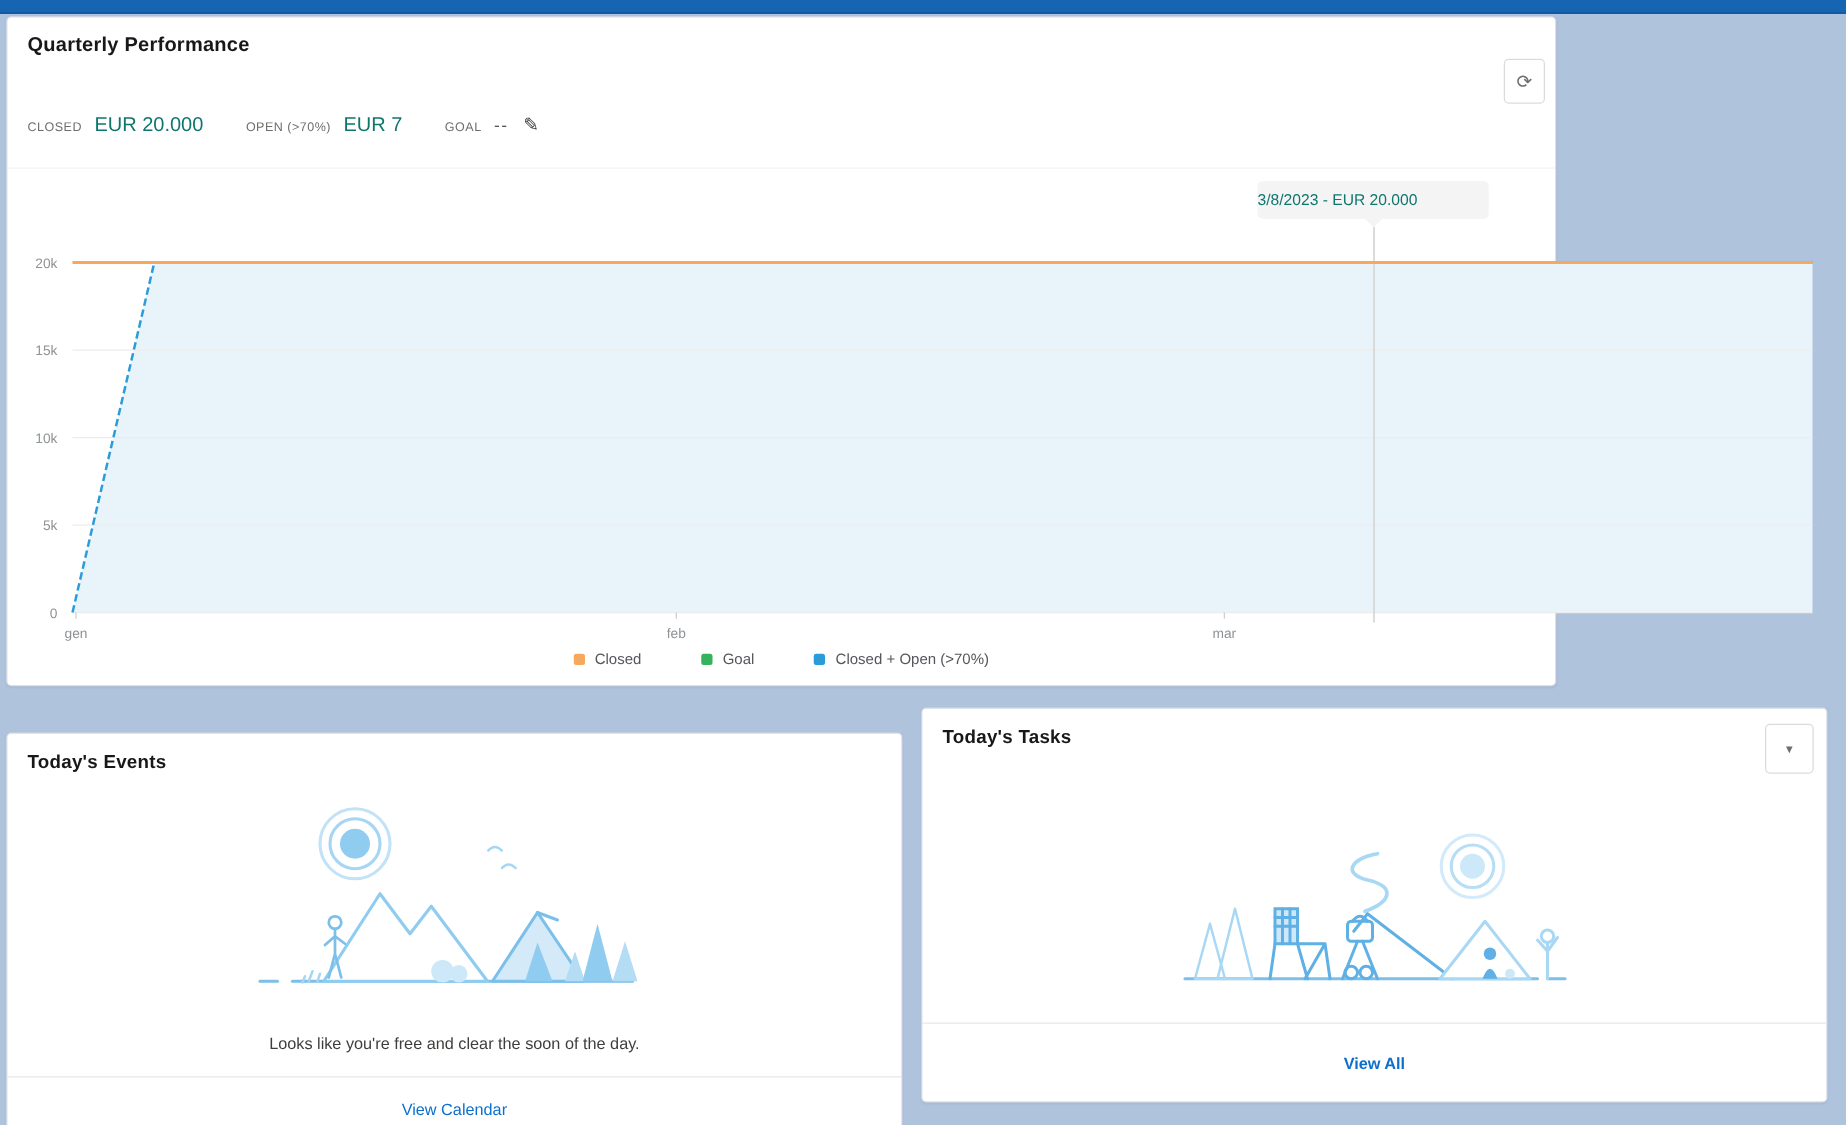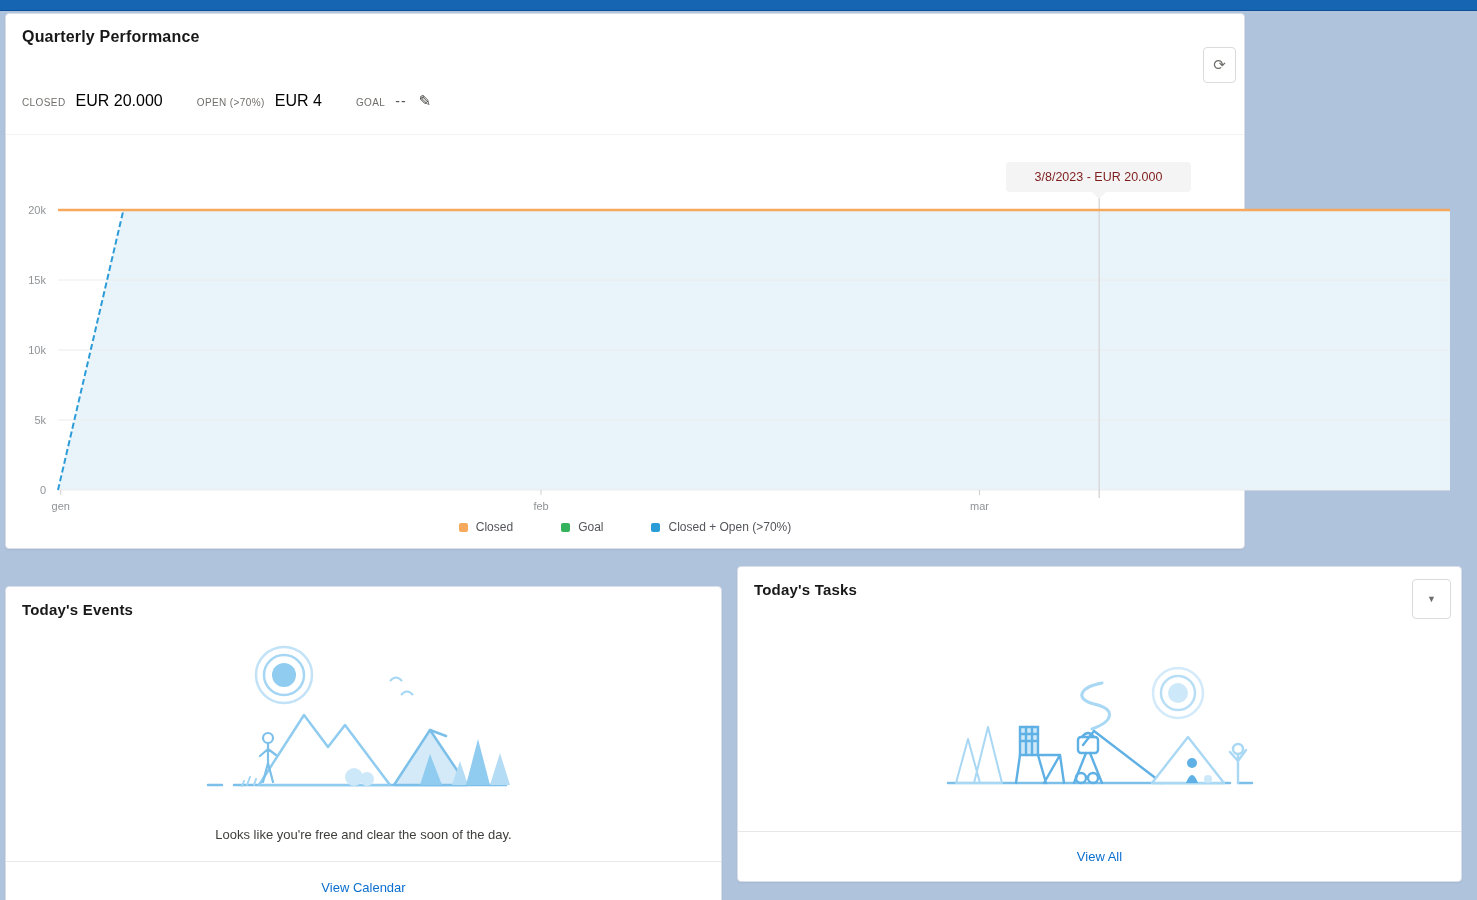--- a/index.html
+++ b/index.html
@@ -17,50 +17,50 @@
   .small-title { font-size:15px; }
 
   .icon-btn { position:absolute; display:flex; align-items:center; justify-content:center;
               background:#fff; border:1px solid #dddbda; border-radius:4px; color:#706e6b; cursor:pointer; }
   .refresh-btn { top:33px; right:8px; width:33px; height:36px; font-size:15px; }
   .dropdown-btn { top:12px; right:10px; width:39px; height:40px; font-size:9px; }
 
   .stats { position:absolute; top:78px; left:16px; display:flex; align-items:baseline; gap:34px; }
   .stat { display:flex; align-items:baseline; gap:10px; }
   .stat-label { font-size:10px; color:#706e6b; letter-spacing:.4px; }
-  .stat-value { font-size:16px; color:#000000; }
+  .stat-value { font-size:16px; color:#0f766e; }
   .stat-value-dim { font-size:14px; color:#54565b; letter-spacing:1px; }
   .edit-icon { font-size:15px; color:#3e3e3c; margin-left:2px; cursor:pointer; line-height:1; }
 
   .hairline { position:absolute; top:120px; left:0; right:0; border-top:1px solid #f3f3f3; }
 
   .chart-svg { position:absolute; top:130px; left:0; width:1457px; height:375px; font-family:inherit; }
 
-  .chart-tooltip { position:absolute; left:1000px; top:148px; width:185px; height:30px; background:#f4f4f4;
-                   border-radius:4px; font-size:12.5px; color:#7f1d1d; text-align:center; line-height:30px; }
+  .chart-tooltip { position:absolute; left:1000px; top:131px; width:185px; height:30px; background:#f4f4f4;
+                   border-radius:4px; font-size:12.5px; color:#0f766e; text-align:left; line-height:30px; }
   .chart-tooltip::after { content:""; position:absolute; left:50%; top:100%; margin-left:-7px;
                           border:7px solid transparent; border-top-color:#f4f4f4; }
 
   .legend { position:absolute; top:506px; left:0; width:100%; display:flex; justify-content:center; gap:48px; }
   .legend-item { display:flex; align-items:center; gap:8px; cursor:pointer; }
   .legend-swatch { width:9px; height:9px; border-radius:2px; background:#ccc; }
   .legend-label { font-size:12px; color:#54565b; }
 
   .illus-wrap { position:absolute; left:50%; transform:translateX(-50%); }
   .events-illus { top:48px; }
   .tasks-illus { top:66px; }
 
   .empty-msg { position:absolute; left:0; width:100%; text-align:center; font-size:13px; color:#3e3e3c; }
   .events-msg { top:240px; }
   .tasks-msg { top:229px; }
 
   .card-footer { position:absolute; left:0; right:0; bottom:0; border-top:1px solid #e8e8e8;
                  display:flex; align-items:center; justify-content:center; }
   .events-footer { height:51px; }
-  .tasks-footer { height:50px; }
+  .tasks-footer { height:63px;font-weight:bold; }
   .footer-link { font-size:13px; color:#0b6fce; cursor:pointer; text-decoration:none; }
 </style>
 </head>
 <body>
 
 <div class="page">
   <div class="top-bar"></div>
 
   <div class="card perf-card">
     <div class="card-title">Quarterly Performance</div>
@@ -69,21 +69,21 @@
       <span>⟳</span>
     </div>
 
     <div class="stats">
       <div class="stat">
         <span class="stat-label">CLOSED</span>
         <span class="stat-value">EUR 20.000</span>
       </div>
       <div class="stat">
         <span class="stat-label">OPEN (&gt;70%)</span>
-        <span class="stat-value">EUR 4</span>
+        <span class="stat-value">EUR 7</span>
       </div>
       <div class="stat">
         <span class="stat-label">GOAL</span>
         <span class="stat-value-dim">--</span>
         <span class="edit-icon">✎</span>
       </div>
     </div>
 
     <div class="hairline"></div>
 

